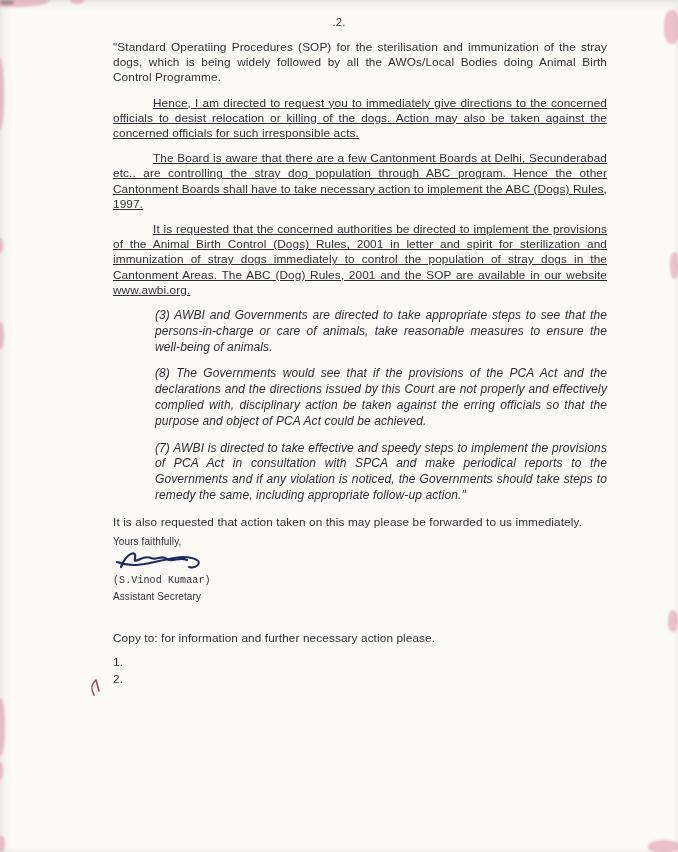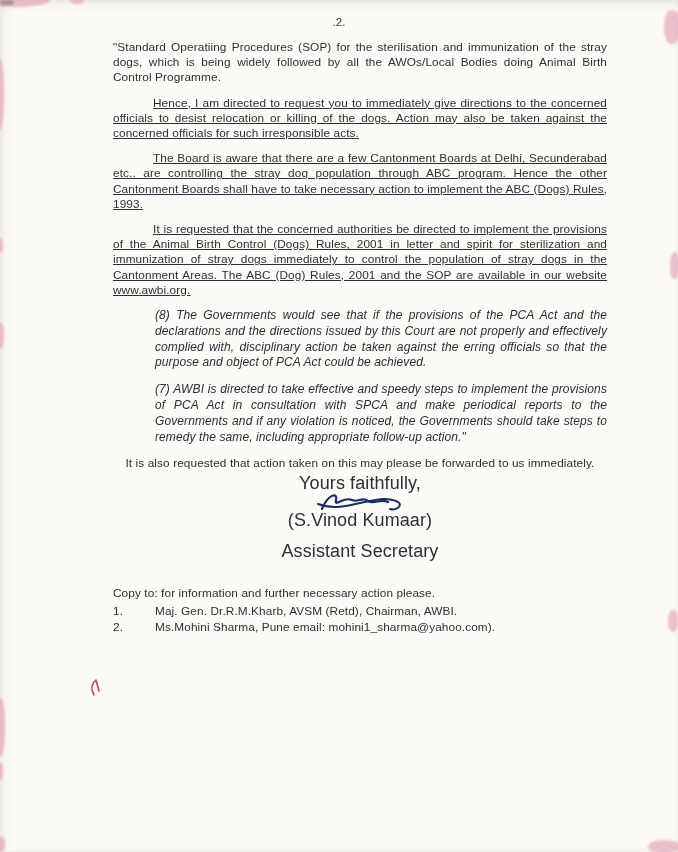--- a/index.html
+++ b/index.html
@@ -25,33 +25,33 @@
   .indent40{ text-indent:40px;text-decoration:underline; }
   .indent55{ text-indent:55px; }
   .quote{
     font-style:italic;
     margin:0 0 11px 42px;
     text-align:justify;
     font-size:12px;line-height:15.8px;
     color:#2c2d35;
   }
   .link{ text-decoration:underline; }
-  .closing-line{ text-align:center;margin:0 0 4px 0; }
+  .closing-line{ text-align:left;margin:0 0 4px 0; }
   .closing-block{
     position:relative;
     width:494px;
-    text-align:center;
-    font-size:18px;line-height:15.2px;
+    text-align:left;
+    font-size:10px;line-height:15.2px;
   }
   .valediction{ margin:0; }
   .signature{ margin:-2px 0 -4px 0; }
-  .signatory-name{ margin:0; }
-  .signatory-title{ margin:16px; }
+  .signatory-name{ margin:0;font-family:Liberation Mono, monospace; }
+  .signatory-title{ margin:0; }
   .copy-block{ margin-top:27px; }
-  .copy-line{ margin:0 0 2px 0; }
+  .copy-line{ margin:0 0 9px 0; }
   .copy-item{ display:flex;margin:0 0 1px 0;line-height:15.6px; }
   .copy-item .num{ width:42px; }
   .artifact{
     position:absolute;
     background:rgba(224,143,171,0.55);
     border-radius:45%;
     filter:blur(1.2px);
     pointer-events:none;
   }
   .speck-dark{
@@ -84,25 +84,26 @@
   </svg>
 
   <div class="page-number">.2.</div>
 
   <div class="content">
 
     <p class="para">"Standard Operatiing Procedures (SOP) for the sterilisation and immunization of the stray dogs, which is being widely followed by all the AWOs/Local Bodies doing Animal Birth Control Programme.</p>
 
     <p class="para indent40">Hence, I am directed to request you to immediately give directions to the concerned officials to desist relocation or killing of the dogs. Action may also be taken against the concerned officials for such irresponsible acts.</p>
 
-    <p class="para indent40">The Board is aware that there are a few Cantonment Boards at Delhi, Secunderabad etc.. are controlling the stray dog population through ABC program. Hence the other Cantonment Boards shall have to take necessary action to implement the ABC (Dogs) Rules, 1993.</p>
+    <p class="para indent40">The Board is aware that there are a few Cantonment Boards at Delhi, Secunderabad etc.. are controlling the stray dog population through ABC program. Hence the other Cantonment Boards shall have to take necessary action to implement the ABC (Dogs) Rules, 1997.</p>
 
     <p class="para indent40"><span>It is requested that the concerned authorities be directed to implement the provisions of the Animal Birth Control (Dogs) Rules, 2001 in letter and spirit for sterilization and immunization of stray dogs immediately to control the population of stray dogs in the Cantonment Areas. The ABC (Dog) Rules, 2001 and the SOP are available in our website </span><span class="link">www.awbi.org</span><span>.</span></p>
 
 
+    <p class="quote">(3) AWBI and Governments are directed to take appropriate steps to see that the persons-in-charge or care of animals, take reasonable measures to ensure the well-being of animals.</p>
     <p class="quote">(8) The Governments would see that if the provisions of the PCA Act and the declarations and the directions issued by this Court are not properly and effectively complied with, disciplinary action be taken against the erring officials so that the purpose and object of PCA Act could be achieved.</p>
     <p class="quote">(7) AWBI is directed to take effective and speedy steps to implement the provisions of PCA Act in consultation with SPCA and make periodical reports to the Governments and if any violation is noticed, the Governments should take steps to remedy the same, including appropriate follow-up action."</p>
 
     <p class="para closing-line">It is also requested that action taken on this may please be forwarded to us immediately.</p>
 
     <div class="closing-block">
       <p class="valediction">Yours faithfully,</p>
       <div class="signature">
         <svg width="92" height="26" viewBox="0 0 92 26">
           <path d="M8 20 C 14 5, 24 3, 22 11 C 20 19, 30 7, 38 11 C 44 14, 48 7, 54 12 C 60 16, 66 9, 74 13" stroke="#1c2a66" stroke-width="2.2" fill="none" stroke-linecap="round"></path>
@@ -110,22 +111,20 @@
         </svg>
       </div>
       <p class="signatory-name">(S.Vinod Kumaar)</p>
       <p class="signatory-title">Assistant Secretary</p>
     </div>
 
     <div class="copy-block">
       <p class="copy-line">Copy to: for information and further necessary action please.</p>
       <div class="copy-item">
         <span class="num">1.</span>
-        <span>Maj. Gen. Dr.R.M.Kharb, AVSM (Retd), Chairman, AWBI.</span>
       </div>
       <div class="copy-item">
         <span class="num">2.</span>
-        <span>Ms.Mohini Sharma, Pune email: mohini1_sharma@yahoo.com).</span>
       </div>
     </div>
 
   </div>
 </div>
 
 </body></html>

